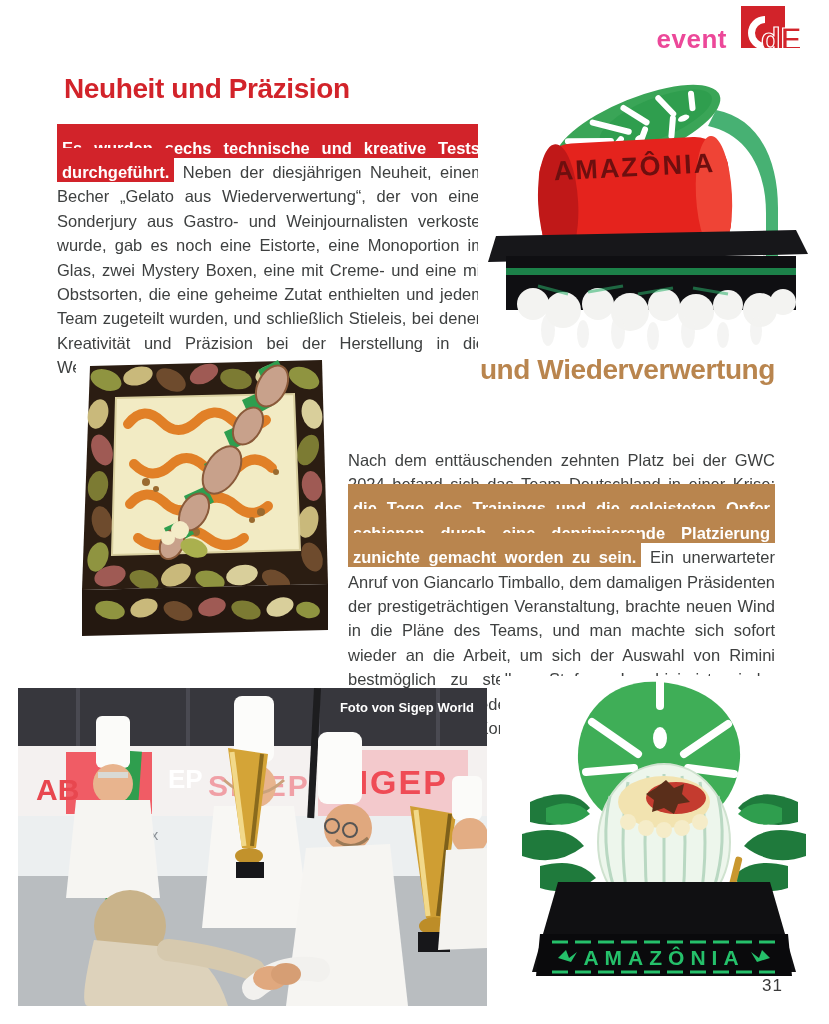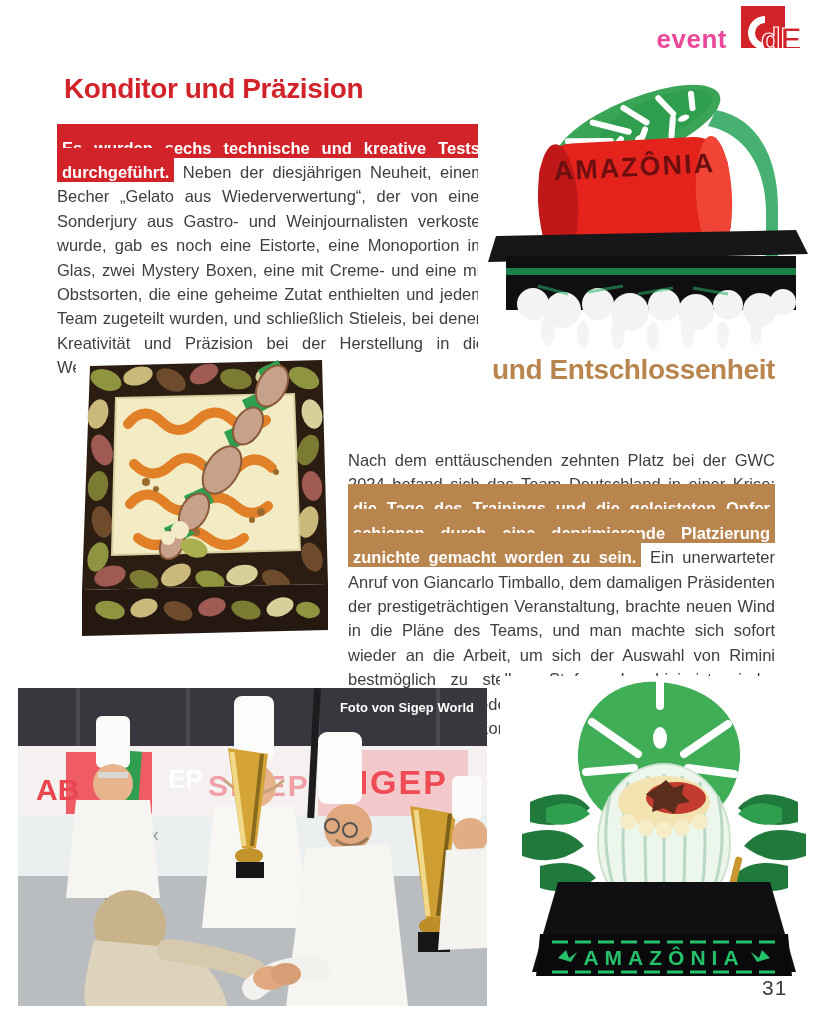--- a/index.html
+++ b/index.html
@@ -43,41 +43,41 @@
 
   
   .img-frame{position:absolute;overflow:hidden;}
   .f-toptrophy{left:478px;top:48px;width:351px;height:302px;}
   .f-cake{left:76px;top:352px;width:258px;height:302px;}
   .f-podium{left:18px;top:688px;width:469px;height:318px;}
   .f-bottomtrophy{left:500px;top:676px;width:329px;height:322px;}
   svg{display:block;}
 
   .page-number{
-    position:absolute;left:762px;top:976px;font-size:21px;color:#3a3a3a;letter-spacing:1px;
+    position:absolute;left:762px;top:976px;font-size:17px;color:#3a3a3a;letter-spacing:1px;
   }
   text{font-family:"Liberation Sans",sans-serif;}
 </style>
 </head>
 <body>
 
 <span class="event-word">event</span>
 <div class="logo">
   <svg width="70" height="64" viewBox="0 0 70 64">
     <rect x="10" y="0" width="44" height="60" fill="#d2232a"></rect>
     <path d="M34,10 a17,17 0 1,0 0,34 l0,-7 a10,10 0 1,1 0,-20 Z" fill="#ffffff"></path>
     <text x="30" y="44" font-size="32" font-weight="bold" fill="#d2232a" stroke="#ffffff" stroke-width="1.2">dE</text>
   </svg>
 </div>
 
-<h1 class="red">Konditor und Präzision</h1>
+<h1 class="red">Neuheit und Präzision</h1>
 <p class="copy copy-left"><span class="hl hl-red">Es wurden sechs technische und kreative Tests durchgeführt.</span><span> Neben der diesjährigen Neuheit, einem Becher „Gelato aus Wiederverwertung“, der von einer Sonderjury aus Gastro- und Weinjournalisten verkostet wurde, gab es noch eine Eistorte, eine Monoportion im Glas, zwei Mystery Boxen, eine mit Creme- und eine mit Obstsorten, die eine geheime Zutat enthielten und jedem Team zugeteilt wurden, und schließlich Stieleis, bei denen Kreativität und Präzision bei der Herstellung in die Wertung einflossen.</span></p>
 
 <h2 class="heading-tan">
-    <span class="l2">und Entschlossenheit</span>
+    <span class="l2">und Wiederverwertung</span>
   </h2>
 <p class="copy copy-right"><span>Nach dem enttäuschenden zehnten Platz bei der GWC 2024 befand sich das Team Deutschland in einer Krise; </span><span class="hl hl-tan">die Tage des Trainings und die geleisteten Opfer schienen durch eine deprimierende Platzierung zunichte gemacht worden zu sein.</span><span> Ein unerwarteter Anruf von Giancarlo Timballo, dem damaligen Präsidenten der prestigeträchtigen Veranstaltung, brachte neuen Wind in die Pläne des Teams, und man machte sich sofort wieder an die Arbeit, um sich der Auswahl von Rimini bestmöglich zu stellen. Stefano Lucchini ist wieder Teammanager, Federico Sacchet ist Eishersteller und Tiziano Santin ist Konditor.</span></p>
 
 <div class="img-frame f-toptrophy">
 <svg width="351" height="302" viewBox="0 0 351 302">
   <rect width="351" height="302" fill="#ffffff"></rect>
 
   <path d="M238,62 C280,70 300,110 300,160 L300,255 L288,255 L288,165 C288,120 268,86 230,78 Z" fill="#27a35a" opacity="0.85"></path>
 
   <g transform="translate(160,80) rotate(-22)">

